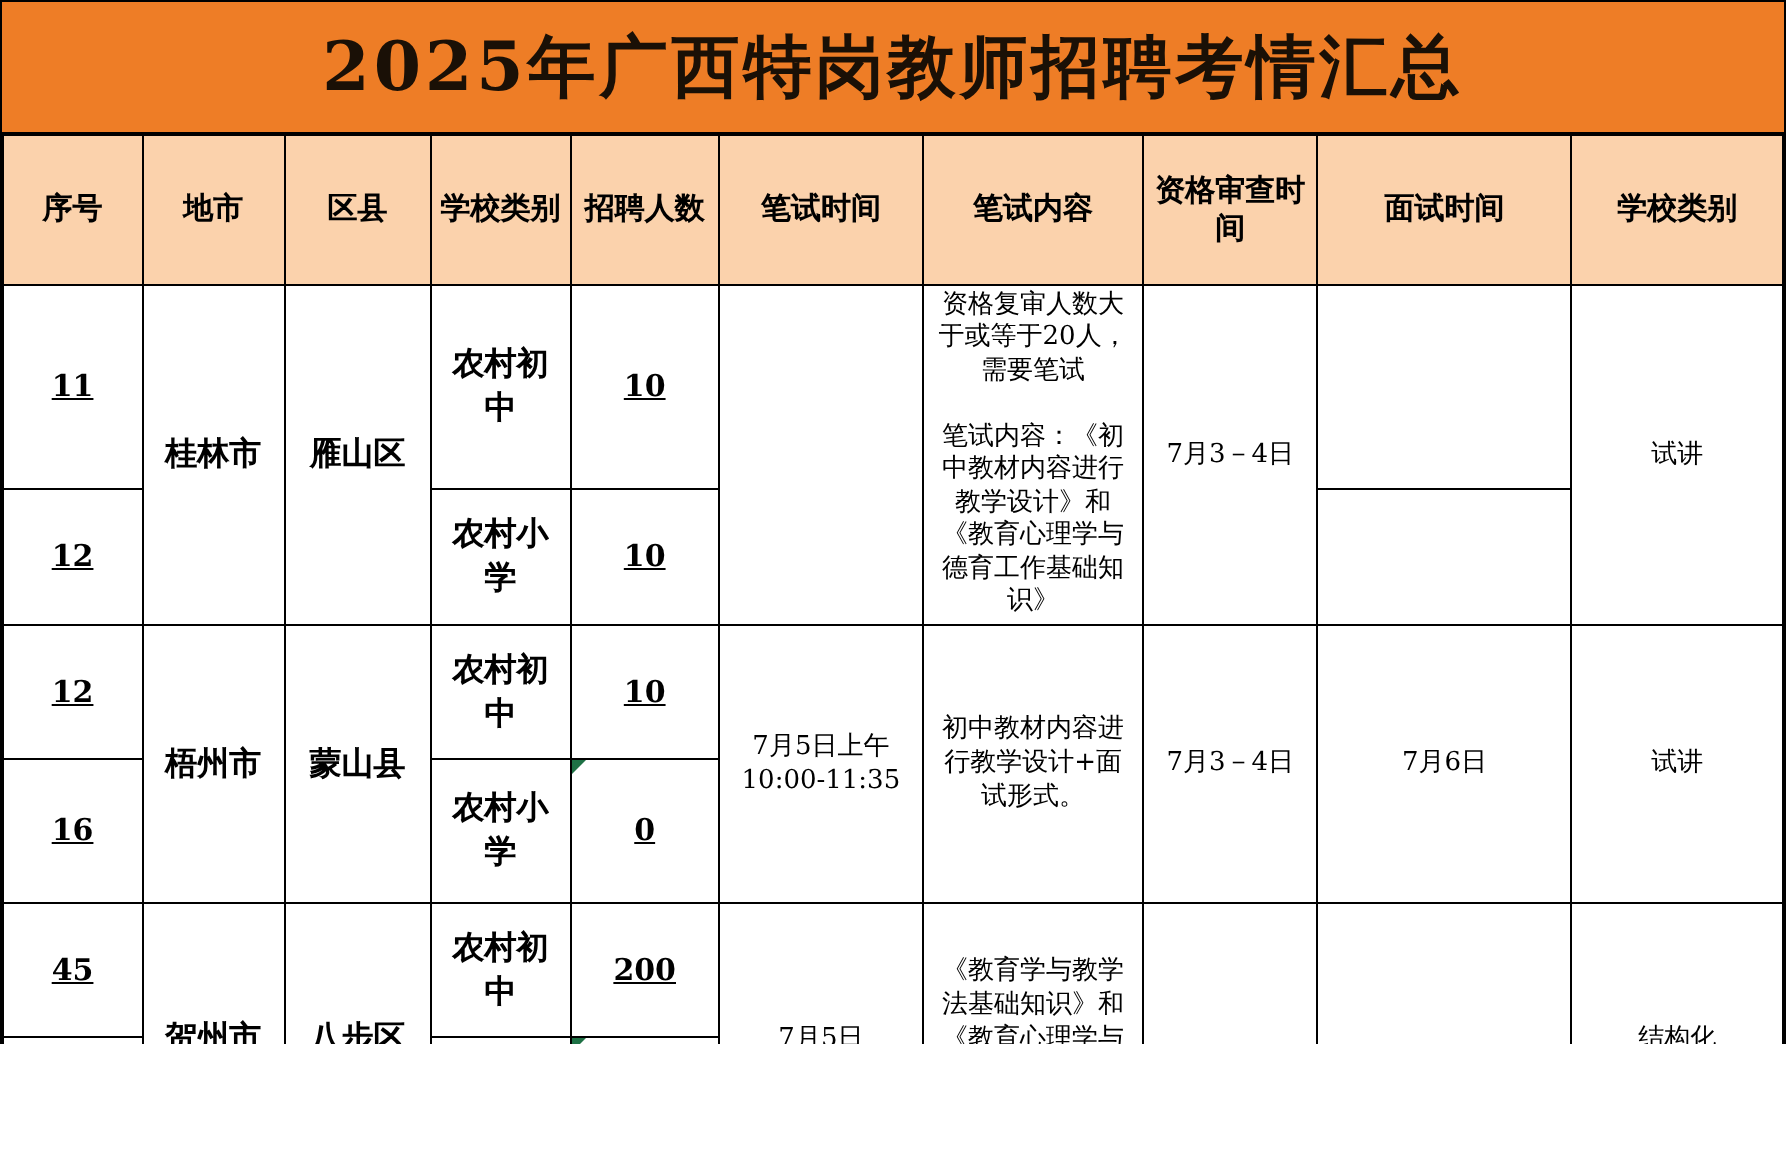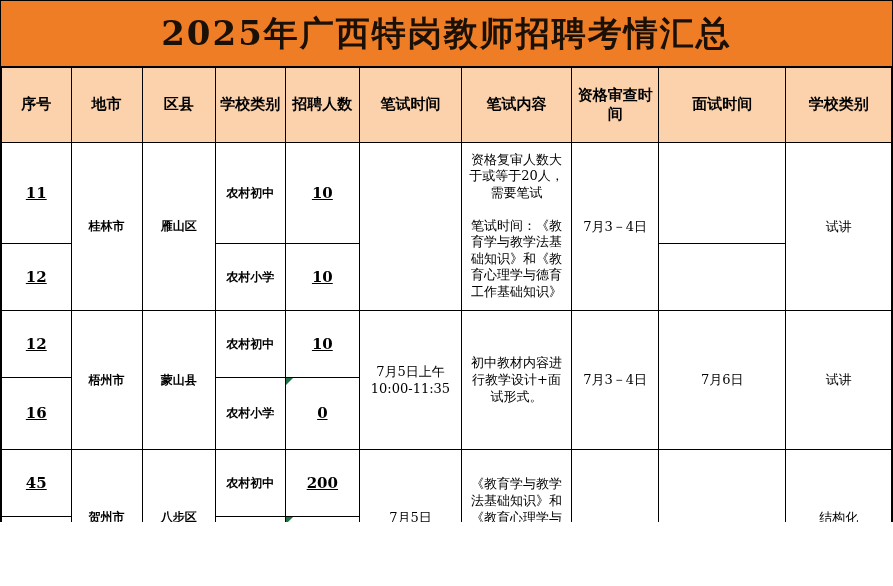--- a/index.html
+++ b/index.html
@@ -47,21 +47,21 @@
   table.grid th{
     background:var(--header_bg);
     font-family:"DejaVu Sans","Liberation Sans",sans-serif;
     font-weight:700;
     font-size:15px;
     line-height:19px;
   }
   td.c-bold{
     font-family:"DejaVu Serif","Liberation Serif",serif;
     font-weight:700;
-    font-size:12px;
+    font-size:16px;
     line-height:22px;
   }
   td.c-num{
     font-family:"DejaVu Serif","Liberation Serif",serif;
     font-weight:700;
     font-size:15px;
     text-decoration:underline;
   }
   td.c-reg{
     font-family:"DejaVu Serif","Liberation Serif",serif;
@@ -117,21 +117,21 @@
 
     <tr style="height:101px">
       <td class="c-num">11</td>
       <td class="c-bold" rowspan="2">桂林市</td>
       <td class="c-bold" rowspan="2">雁山区</td>
       <td class="c-bold">农村初中</td>
       <td class="c-num">10</td>
       <td class="c-reg pre" rowspan="2"></td>
       <td class="c-reg pre content-tall" rowspan="2">资格复审人数大于或等于20人，需要笔试
 
-笔试时间：《教育学与教学法基础知识》和《教育心理学与德育工作基础知识》</td>
+笔试内容：《初中教材内容进行教学设计》和《教育心理学与德育工作基础知识》</td>
       <td class="c-reg" rowspan="2">7月3－4日</td>
       <td class="c-reg"></td>
       <td class="c-reg" rowspan="2">试讲</td>
     </tr>
     <tr style="height:67px">
       <td class="c-num">12</td>
       <td class="c-bold">农村小学</td>
       <td class="c-num">10</td>
       <td class="c-reg"></td>
     </tr>

